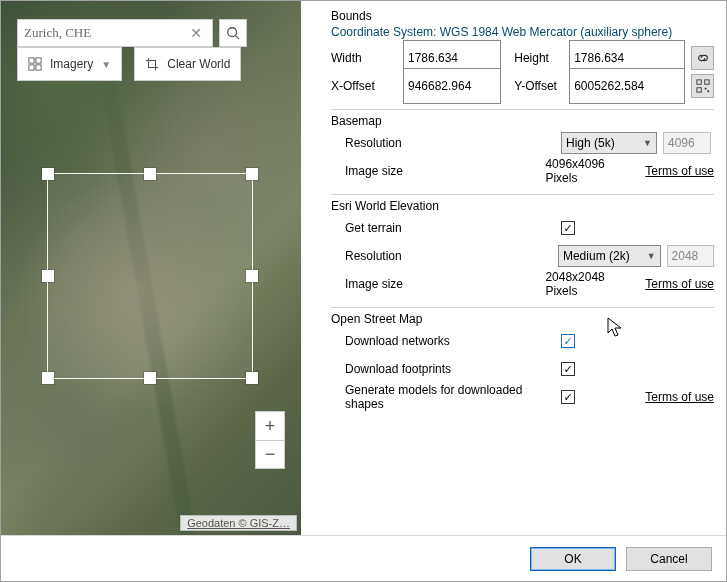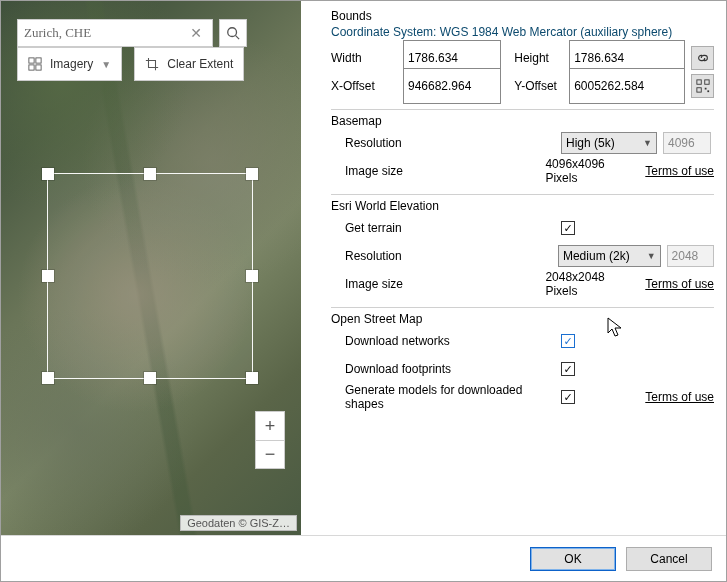--- a/index.html
+++ b/index.html
@@ -22,21 +22,21 @@
 .tb-btn { height:34px; background:#fff; border:1px solid #ccc; display:flex; align-items:center; padding:0 10px; gap:8px; cursor:pointer; color:#333; }
 .tb-btn .chev { color:#888; font-size:10px; }
 .extent { position:absolute; left:46px; top:172px; width:206px; height:206px; border:1px solid rgba(255,255,255,.95); background:rgba(255,255,255,.06); z-index:3; }
 .handle { position:absolute; width:12px; height:12px; background:#fff; box-shadow:0 0 0 1px rgba(0,0,0,.15); }
 .h-tl{top:-6px;left:-6px}.h-tm{top:-6px;left:calc(50% - 6px)}.h-tr{top:-6px;right:-6px}
 .h-ml{top:calc(50% - 6px);left:-6px}.h-mr{top:calc(50% - 6px);right:-6px}
 .h-bl{bottom:-6px;left:-6px}.h-bm{bottom:-6px;left:calc(50% - 6px)}.h-br{bottom:-6px;right:-6px}
 .zoom-ctrl { position:absolute; right:16px; bottom:66px; width:30px; background:#fff; border:1px solid #ccc; z-index:5; }
 .zoom-btn { height:28px; display:flex; align-items:center; justify-content:center; font-size:18px; color:#555; cursor:pointer; }
 .zoom-btn + .zoom-btn { border-top:1px solid #ccc; }
-.attrib { position:absolute; right:4px; bottom:4px; background:rgba(255,255,255,.85); border:1px solid #bbb; padding:1px 6px; color:#555; font-size:11px; z-index:5; }
+.attrib { position:absolute; right:4px; bottom:4px; background:rgba(255,255,255,.85); border:1px solid #bbb; padding:1px 6px; color:#555; font-size:11px; z-index:5;text-decoration:underline; }
 
 .props { flex:1; padding:8px 12px 8px 30px; overflow:auto; }
 .group { margin-bottom:10px; }
 .group-title { font-size:12px; margin-bottom:2px; }
 .cs-line { color:#0c4a6e; margin-bottom:6px; }
 .row { display:flex; align-items:center; height:26px; margin-top:2px; }
 .lbl { width:76px; }
 .lbl-wide { width:230px; }
 .inp { height:36px; border:1px solid #888; padding:0 4px; outline:none; }
 .wgap { width:14px; }
@@ -83,21 +83,21 @@
             <rect x="1" y="9" width="6" height="6" fill="none" stroke="#555"></rect>
             <rect x="9" y="9" width="6" height="6" fill="none" stroke="#555"></rect>
           </svg>
         <span>Imagery</span>
         <span class="chev">▼</span>
       </div>
       <div class="tb-btn">
         <svg width="14" height="14" viewBox="0 0 16 16">
             <path d="M4 1v11h11M1 4h11v11" fill="none" stroke="#555" stroke-width="1.2"></path>
           </svg>
-        <span>Clear Extent</span>
+        <span>Clear World</span>
       </div>
     </div>
     <div class="extent">
       <div class="handle h-tl"></div>
       <div class="handle h-tm"></div>
       <div class="handle h-tr"></div>
       <div class="handle h-ml"></div>
       <div class="handle h-mr"></div>
       <div class="handle h-bl"></div>
       <div class="handle h-bm"></div>

